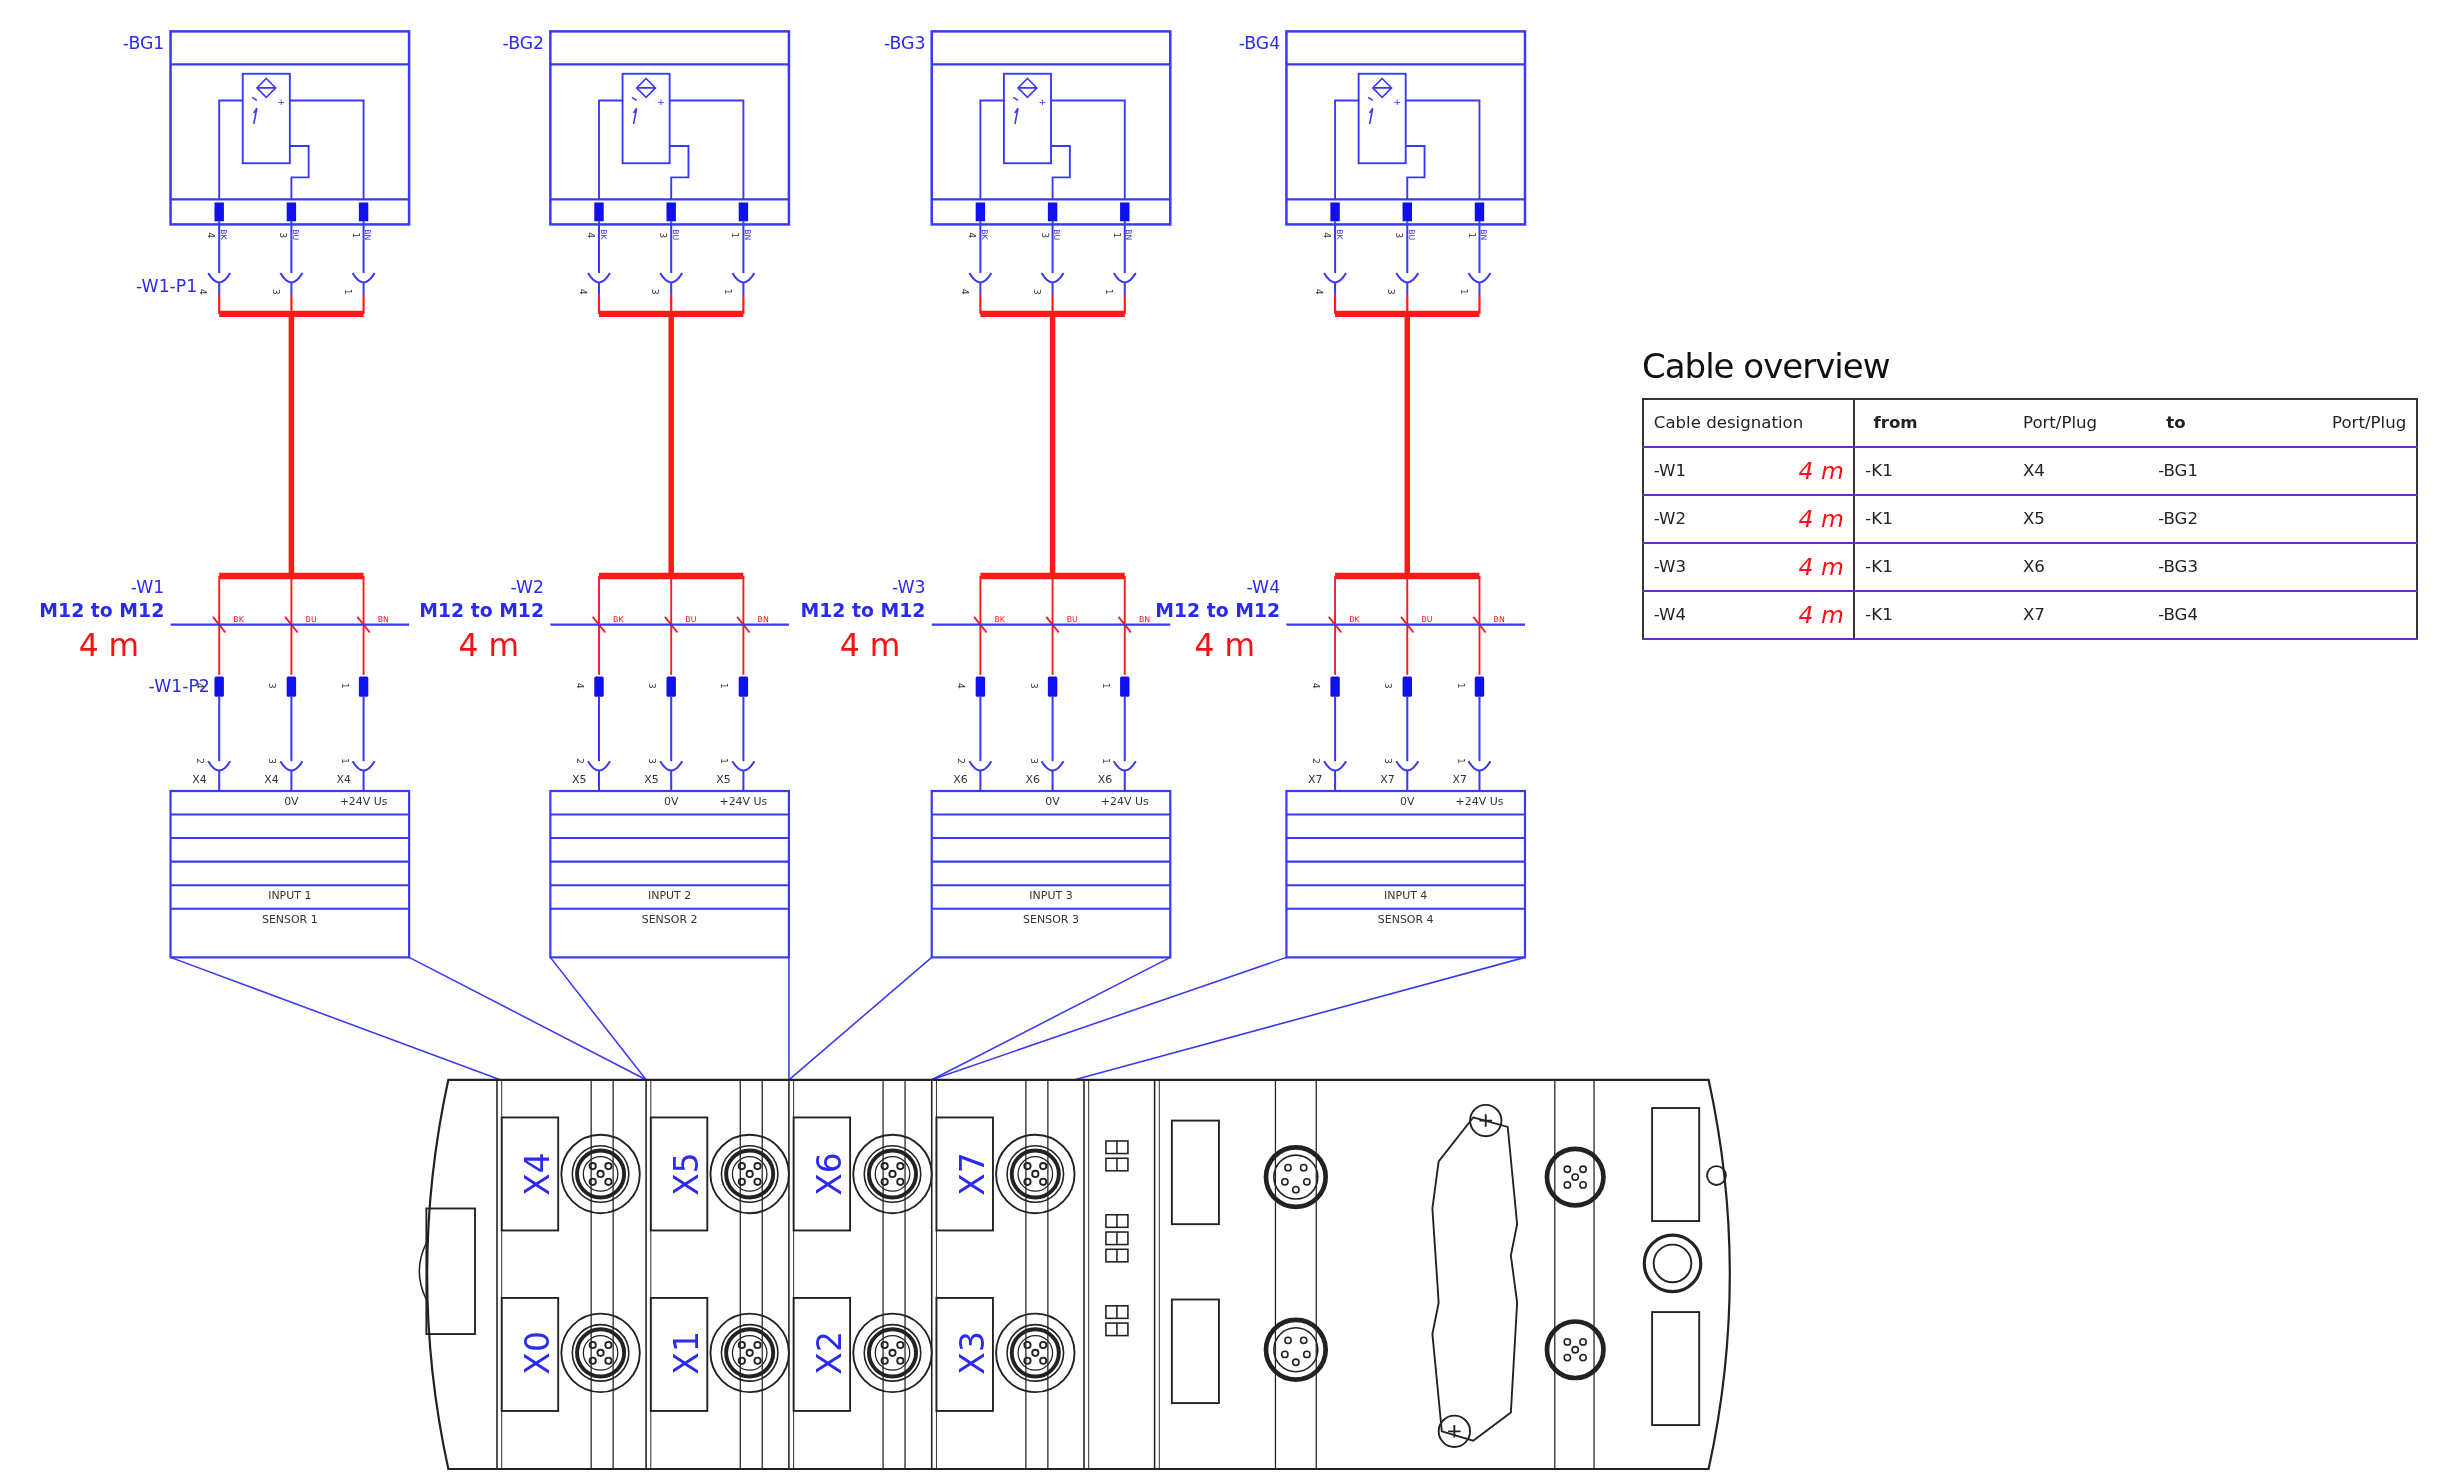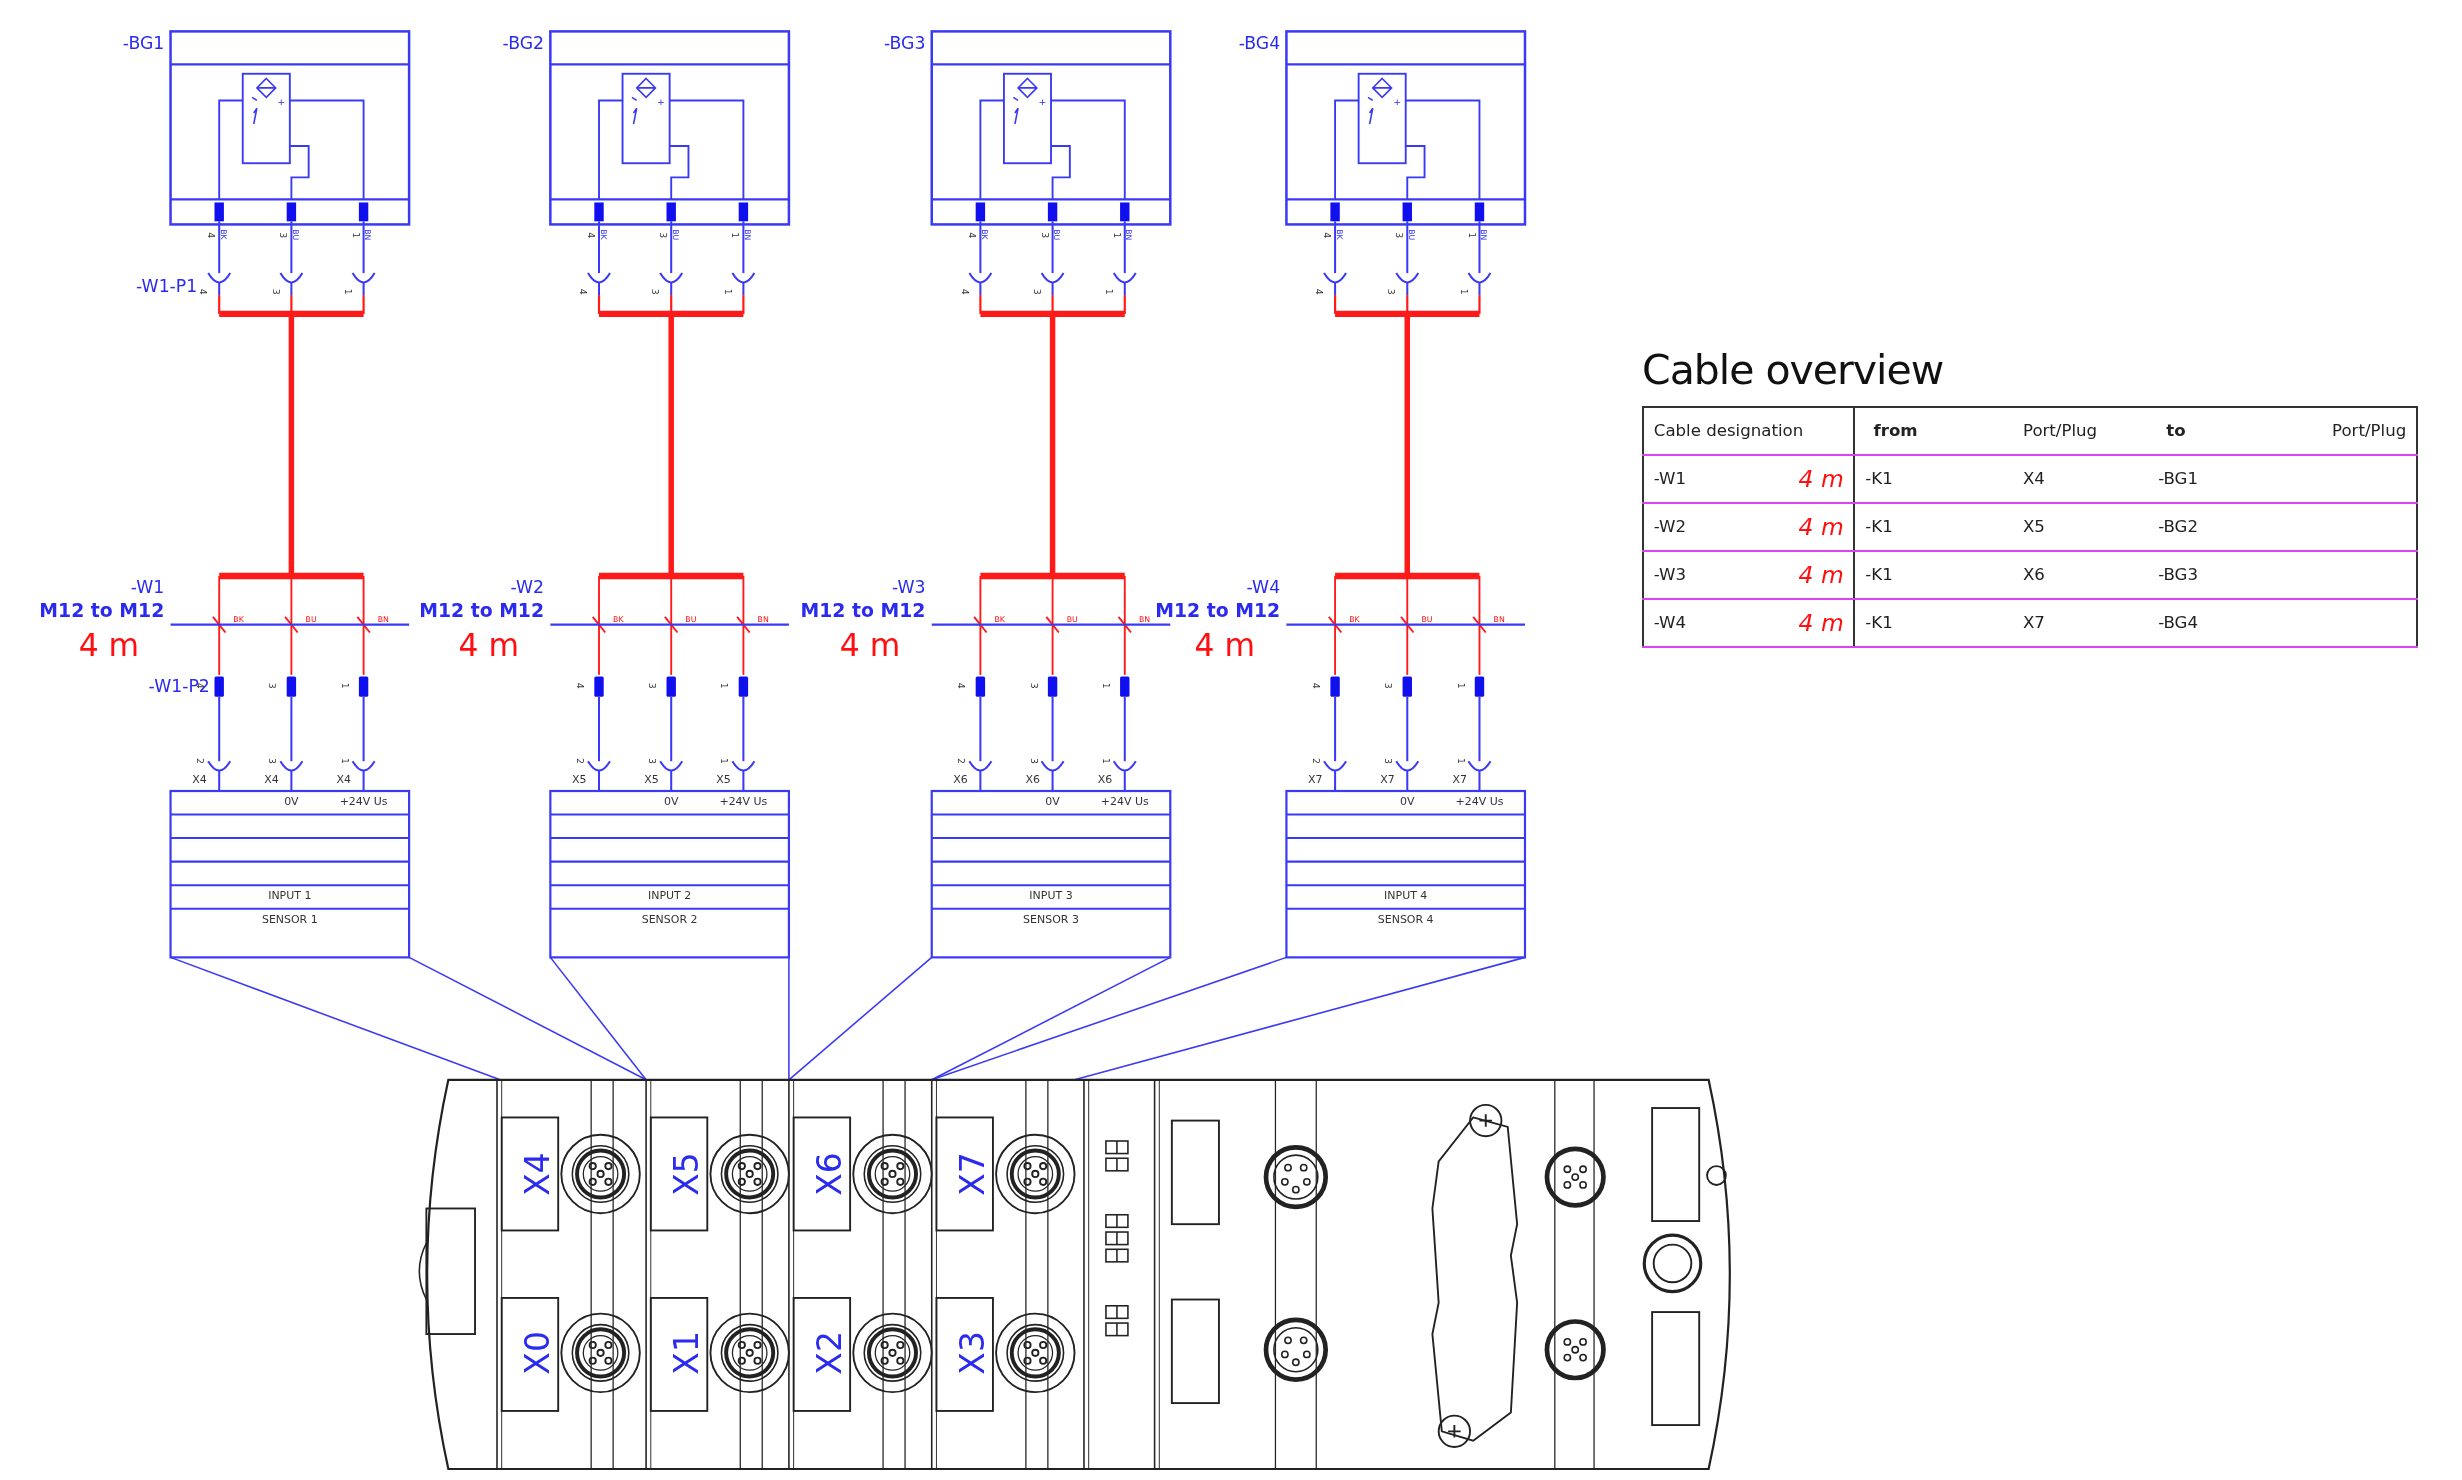--- a/index.html
+++ b/index.html
@@ -8,23 +8,23 @@
   .blue { stroke: #3a3af5; fill: none; }
   .bluefill { fill: #1010ee; stroke: none; }
   .red { stroke: #ff1a1a; fill: none; }
   .gray { stroke: #222; fill: none; }
   .t-blue { fill: #2b2bf0; font-family: "DejaVu Sans", sans-serif; }
   .t-red { fill: #ff0f0f; font-family: "DejaVu Sans", sans-serif; }
   .t-dark { fill: #333; font-family: "DejaVu Sans", sans-serif; }
 
   
   #cable-overview { position: absolute; left: 1642px; top: 346px; width: 776px; }
-  #cable-overview h2 { margin: 0 0 11.7px 0; font-weight: normal; font-size: 41px; color: #111; font-family: "DejaVu Sans", sans-serif; letter-spacing: -1px; }
+  #cable-overview h2 { margin: 0 0 11.7px 0; font-weight: normal; font-size: 34px; color: #111; font-family: "DejaVu Sans", sans-serif; letter-spacing: -1px; }
   #cable-overview table { border-collapse: collapse; width: 776px; font-family: "DejaVu Sans", sans-serif; font-size: 16.6px; color: #222; }
-  #cable-overview td, #cable-overview th { height: 46px; border-top: 2px solid #333; border-bottom: 2px solid #d946ef; padding: 0 9.8px; text-align: left; font-weight: normal; margin-left: 36px; }
+  #cable-overview td, #cable-overview th { height: 46px; border-top: 2px solid #333; border-bottom: 2px solid #6d28d9; padding: 0 9.8px; text-align: left; font-weight: normal; margin-left: 36px; }
   #cable-overview th.bold { font-weight: bold; padding-left: 18px; }
   #cable-overview table { border-left: 2px solid #333; border-right: 2px solid #333; }
   #cable-overview .sep { border-right: 2px solid #333; }
   #cable-overview .len { color: #ff1010; font-style: italic; font-size: 23.4px; text-align: right; }
   #cable-overview .c1 { width: 98px; }
   #cable-overview .c2 { width: 80px; }
   #cable-overview .c3 { width: 137px; }
   #cable-overview .c4 { width: 119px; }
   #cable-overview .c5 { width: 156px; }
 </style>

